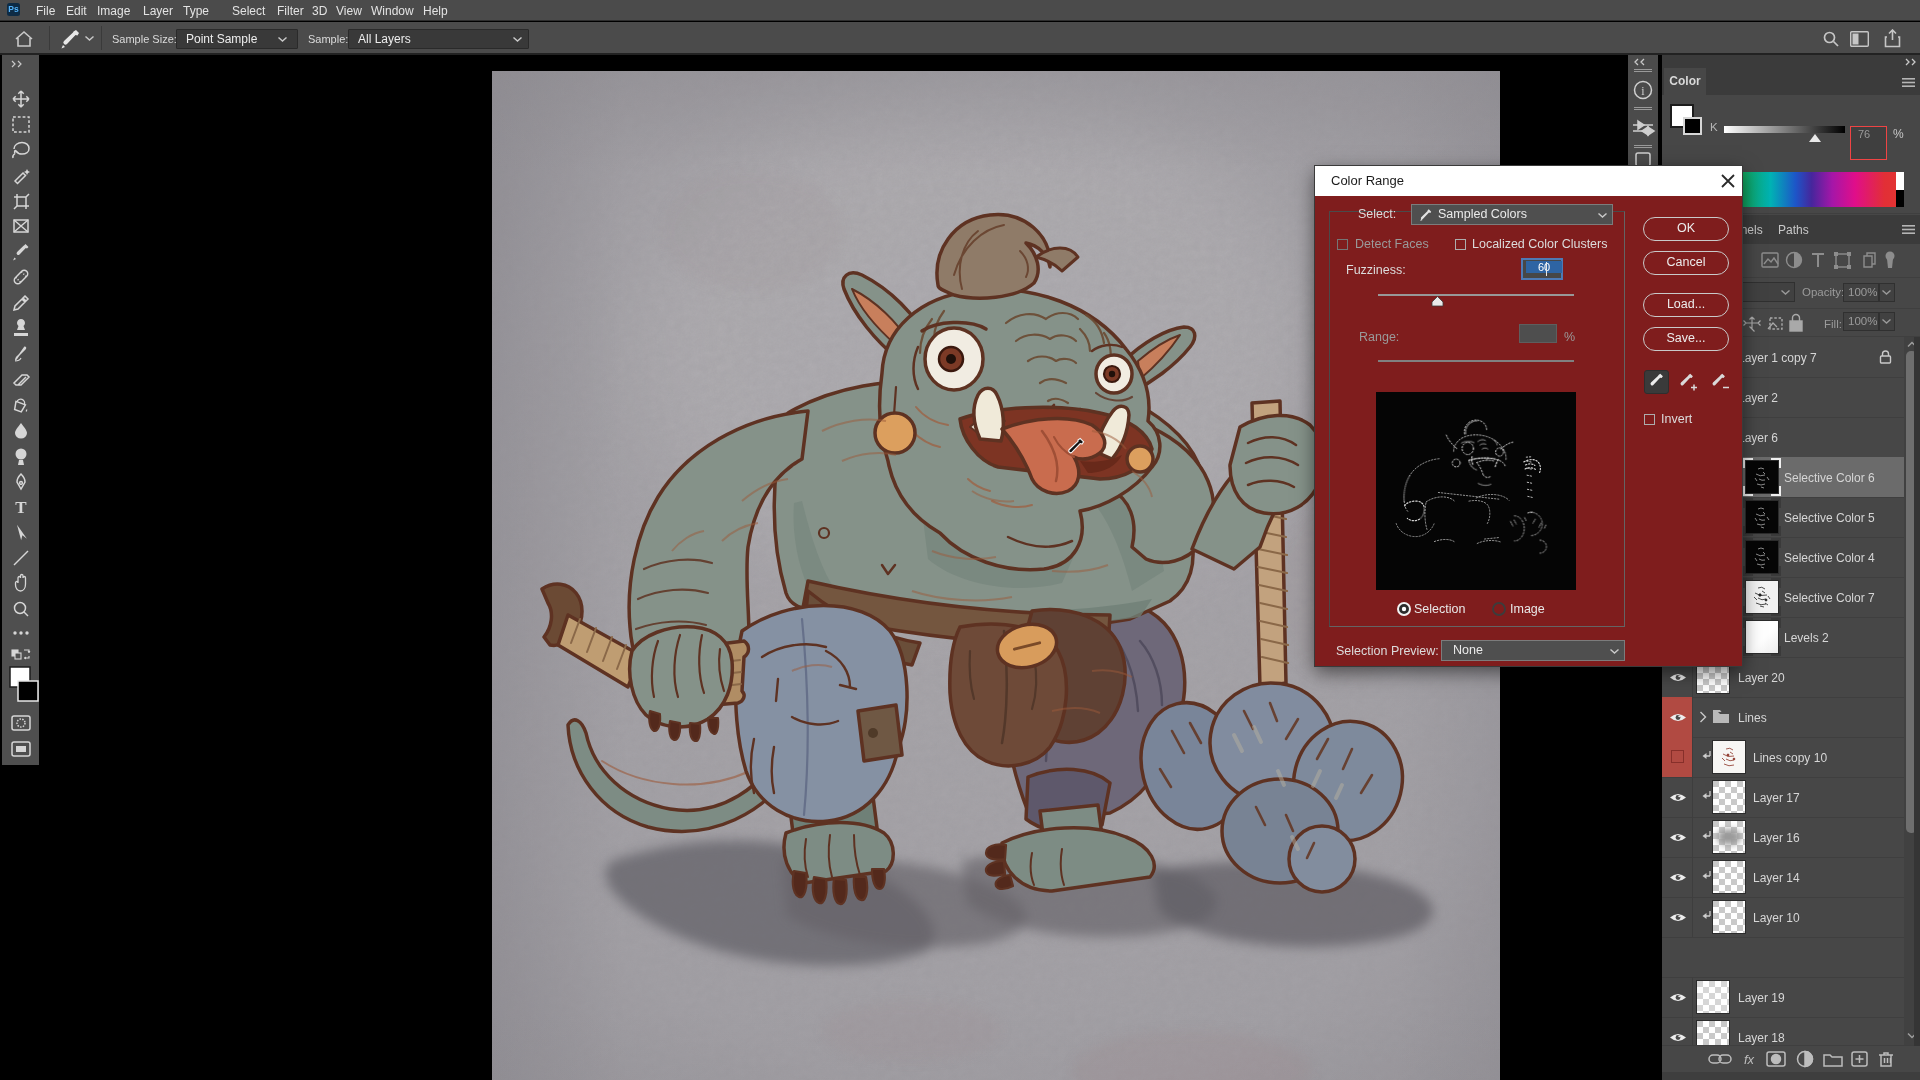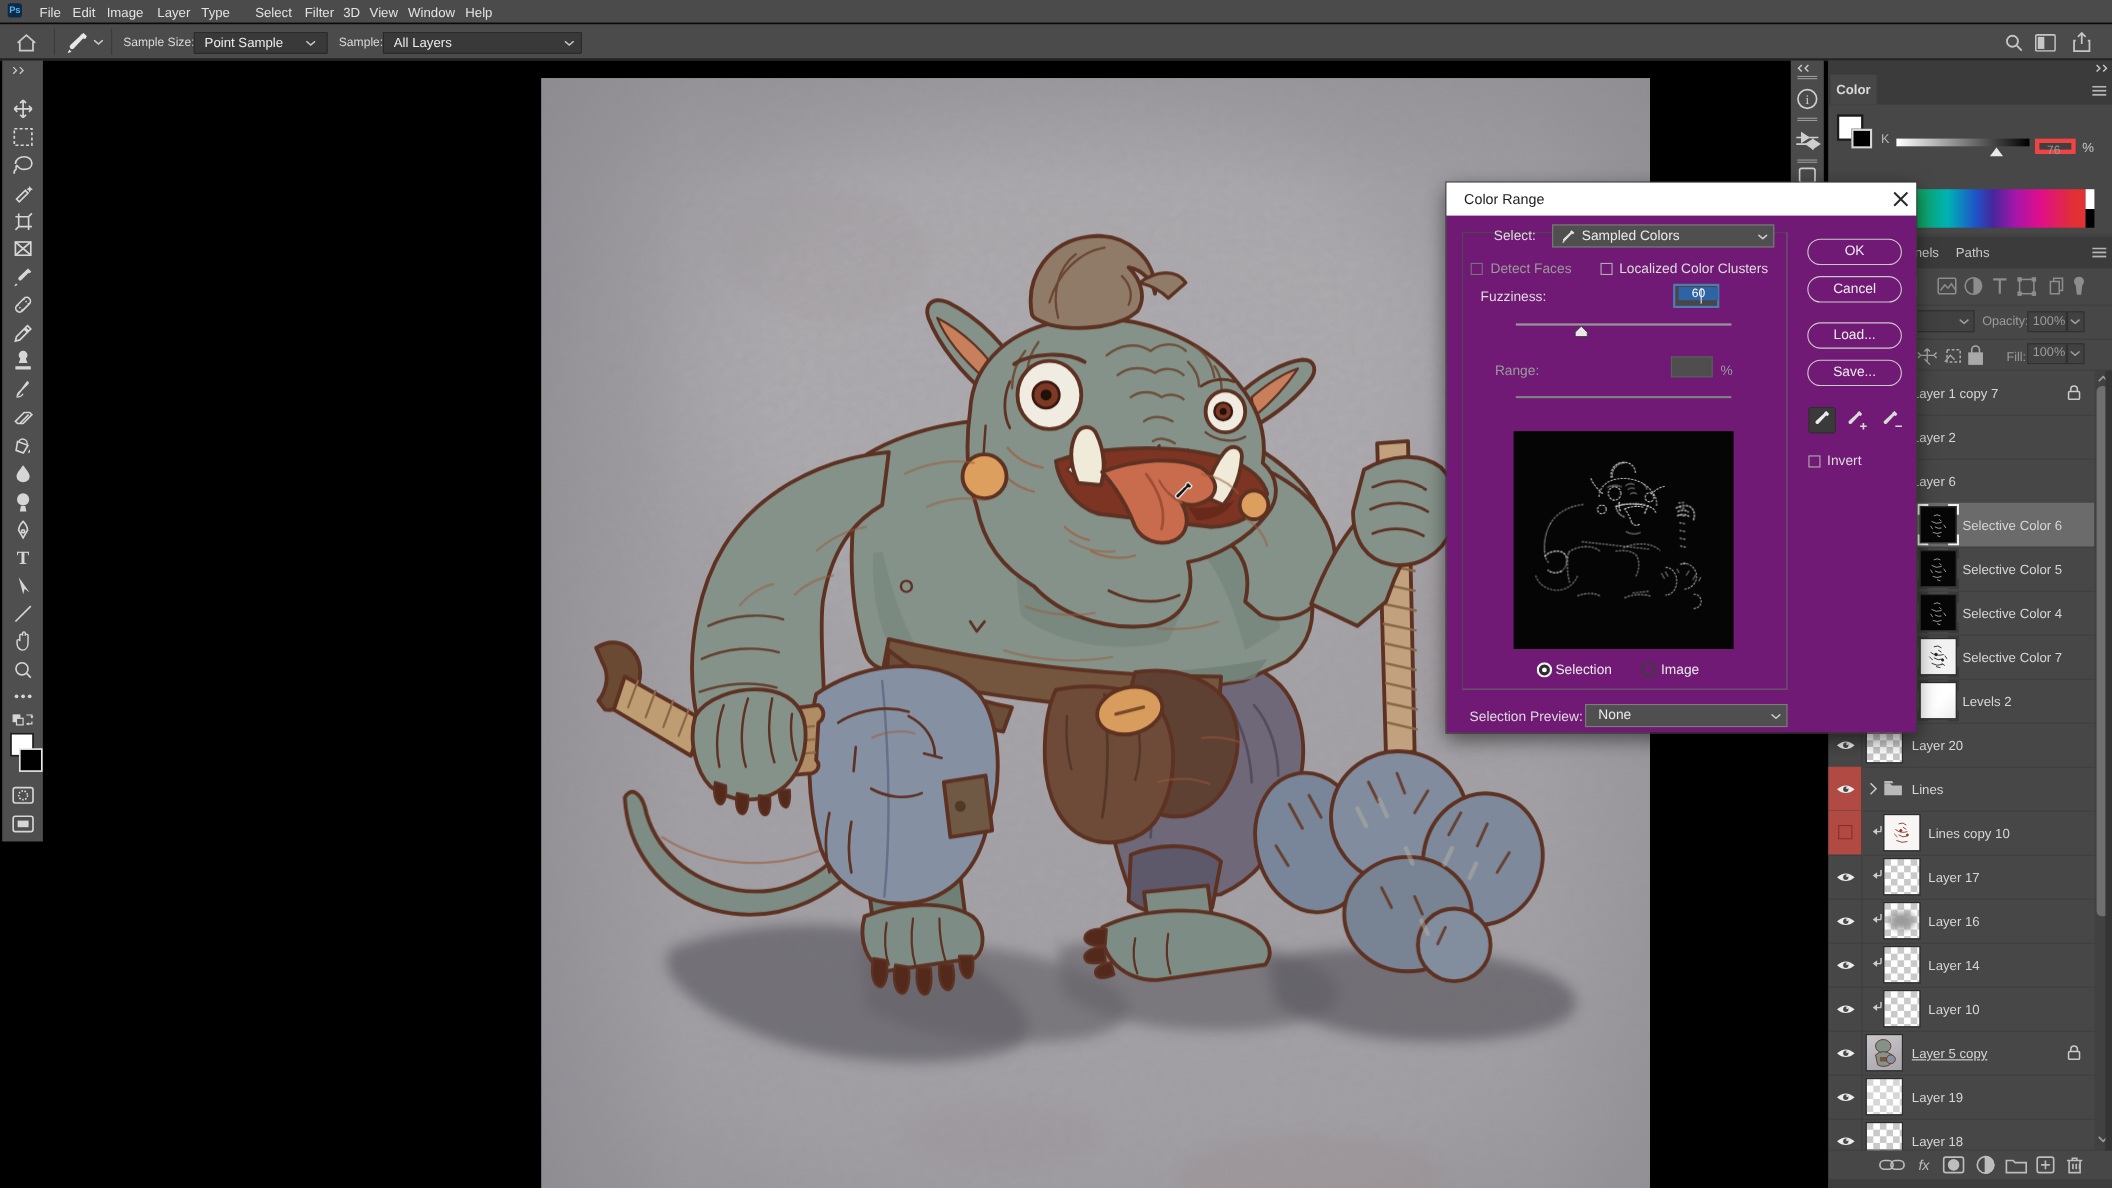--- a/index.html
+++ b/index.html
@@ -31,21 +31,21 @@
   .ptab { position:absolute; background:#474747; color:#d9d9d9; font-size:12px; font-weight:bold; text-align:center; }
   .ltext { position:absolute; font-size:12px; color:#d8d8d8; white-space:nowrap; }
   .row-sep { position:absolute; left:0; width:258px; height:1px; background:#3f3f3f; }
   .lrow { position:absolute; left:0; width:242px; height:40px; }
   .eyecell { position:absolute; left:0; top:0; width:31px; height:40px; border-right:1px solid #3e3e3e; }
   .thumb { position:absolute; top:4px; width:32px; height:32px;
     background:repeating-conic-gradient(#ffffff 0 25%, #c9c9c9 0 50%) 0 0/12px 12px; outline:1px solid #2c2c2c; }
   .lname { position:absolute; font-size:12px; color:#d6d6d6; top:14px; white-space:nowrap; }
   
   #dialog { position:absolute; left:1315px; top:166px; width:427px; height:500px;
-    background:#701a75; box-shadow:0 6px 18px rgba(0,0,0,.55); outline:1px solid #3a3a3a; }
+    background:#7f1d1d; box-shadow:0 6px 18px rgba(0,0,0,.55); outline:1px solid #3a3a3a; }
   #dlg-title { position:absolute; left:0; top:0; width:427px; height:30px; background:#fff;
     color:#1b1b1b; font-size:13px; line-height:30px; padding-left:16px; }
   .dtext { position:absolute; font-size:12.5px; color:#dcdcdc; white-space:nowrap; }
   .dtext.dim { color:#9a9a9a; }
   .pillbtn { position:absolute; left:328px; width:86px; height:24px; border:1.5px solid #c9c9c9;
     border-radius:12px; color:#ececec; font-size:12.5px; text-align:center; line-height:21px; }
   .cbox { position:absolute; width:11px; height:11px; border:1px solid #adadad; background:transparent; }
 </style>
 </head>
 <body>
@@ -505,21 +505,21 @@
         <rect y="3.7" width="13" height="1.6"></rect>
         <rect y="7.4" width="13" height="1.6"></rect>
       </g>
   </svg>
 
   <div class="abs" style="left:10px;top:51px;width:20px;height:20px;background:#fff;outline:2px solid #1c1c1c;border:1px solid #fff"></div>
   <div class="abs" style="left:21px;top:62px;width:19px;height:18px;background:#000;border:2px solid #d6d6d6"></div>
   <span class="ltext" style="left:48px;top:66px;color:#b5b5b5;font-size:11.5px">K</span>
   <div class="abs" style="left:62px;top:71px;width:121px;height:7px;background:linear-gradient(to right,#fff,#000)"></div>
   <div class="abs" style="left:147px;top:79px;width:0;height:0;border-left:6px solid transparent;border-right:6px solid transparent;border-bottom:8px solid #e9e9e9"></div>
-  <div class="abs" style="left:188px;top:71px;width:37px;height:14px;background:#3f3f3f;border:4px solid #ef4444;color:#9a9a9a;font-size:11px;line-height:14px;padding-left:7px">76</div>
+  <div class="abs" style="left:188px;top:71px;width:37px;height:34px;background:#3f3f3f;border:1px solid #ef4444;color:#9a9a9a;font-size:11px;line-height:14px;padding-left:7px">76</div>
   <span class="ltext" style="left:231px;top:72px;color:#c8c8c8">%</span>
 
   <div class="abs" style="left:6px;top:117px;width:228px;height:35px;background:linear-gradient(90deg,#b8312f 0%,#c8a820 8%,#3f9b38 22%,#11a45c 33%,#00b2b4 45%,#1d55c8 56%,#46269c 63%,#a516a8 72%,#e00e8a 82%,#e22f36 95%,#e23333 100%)"></div>
   <div class="abs" style="left:234px;top:117px;width:8px;height:18px;background:#fff"></div>
   <div class="abs" style="left:234px;top:135px;width:8px;height:17px;background:#000"></div>
 
   <div class="row-sep" style="top:158px"></div>
   <div class="tabbar" style="top:160px;height:29px"></div>
   <div class="ptab" style="left:2px;top:160px;width:46px;height:29px;line-height:29px">Layers</div>
   <span class="ltext" style="left:50px;top:168px;color:#c9c9c9">Channels</span>
@@ -811,39 +811,20 @@
           <circle cx="10.2" cy="4.3" r="0.9" fill="#ededed"></circle>
         </svg>
         <svg class="abs" style="left:40px;top:14px" width="10" height="12" viewBox="0 0 10 12">
           <path d="M8,0 v5 M8,5 h-5" fill="none" stroke="#cccccc" stroke-width="1.3"></path>
           <path d="M4.5,2 L0.5,5 L4.5,8 Z" fill="#cccccc"></path>
         </svg>
         <div class="thumb" style="left:51px;background:repeating-conic-gradient(#ffffff 0 25%, #c9c9c9 0 50%) 0 0/12px 12px;"></div>
         <span class="lname" style="left:91px;">Layer 10</span>
       </div>
       <div class="row-sep" style="top:600px"></div>
-  <div class="lrow" style="top:600px">
-        <div class="eyecell" style="background:transparent"></div>
-        <svg class="abs" style="left:7px;top:15px" width="18" height="11" viewBox="0 0 18 11">
-          <path d="M1,5.5 Q9,-1.5 17,5.5 Q9,12.5 1,5.5 Z" fill="#ededed"></path>
-          <circle cx="9" cy="5.5" r="2.4" fill="#4a4a4a"></circle>
-          <circle cx="10.2" cy="4.3" r="0.9" fill="#ededed"></circle>
-        </svg>
-        <div class="thumb" style="left:35px;background:linear-gradient(160deg,#c9c7cb,#a8a6aa);"><svg width="32" height="32" viewBox="0 0 32 32">
-            <ellipse cx="15" cy="10" rx="7" ry="6" fill="#859289" stroke="#5e3222" stroke-width="0.8"></ellipse>
-            <path d="M8,18 q7,-6 15,0 l-2,9 q-6,3 -11,0 z" fill="#859289" stroke="#5e3222" stroke-width="0.8"></path>
-            <path d="M12,20 h8 v4 h-8 z" fill="#74563f"></path>
-            <circle cx="22" cy="22" r="4" fill="#8791a6" stroke="#5e3222" stroke-width="0.8"></circle>
-          </svg></div>
-        <span class="lname" style="left:76px;text-decoration:underline;">Layer 5 copy</span>
-        <svg class="abs" style="left:217px;top:13px" width="13" height="14" viewBox="0 0 13 14">
-          <rect x="1.5" y="6" width="10" height="7" rx="1" fill="none" stroke="#c9c9c9" stroke-width="1.4"></rect>
-          <path d="M3.5,6 v-2 a3,3 0 0 1 6,0 v2" fill="none" stroke="#c9c9c9" stroke-width="1.4"></path>
-        </svg>
-      </div>
       <div class="row-sep" style="top:640px"></div>
   <div class="lrow" style="top:640px">
         <div class="eyecell" style="background:transparent"></div>
         <svg class="abs" style="left:7px;top:15px" width="18" height="11" viewBox="0 0 18 11">
           <path d="M1,5.5 Q9,-1.5 17,5.5 Q9,12.5 1,5.5 Z" fill="#ededed"></path>
           <circle cx="9" cy="5.5" r="2.4" fill="#4a4a4a"></circle>
           <circle cx="10.2" cy="4.3" r="0.9" fill="#ededed"></circle>
         </svg>
         <div class="thumb" style="left:35px;background:repeating-conic-gradient(#ffffff 0 25%, #d6d6d6 0 50%) 0 0/12px 12px;"></div>
         <span class="lname" style="left:76px;">Layer 19</span>

